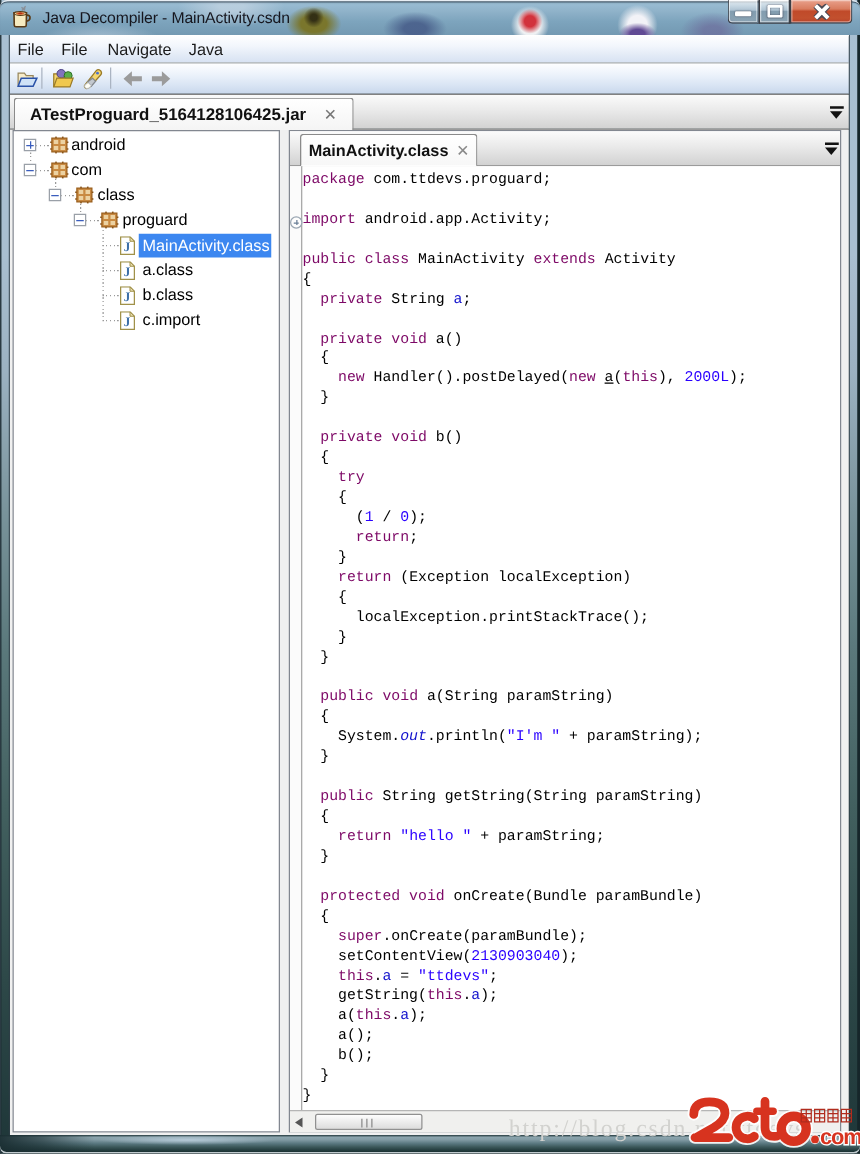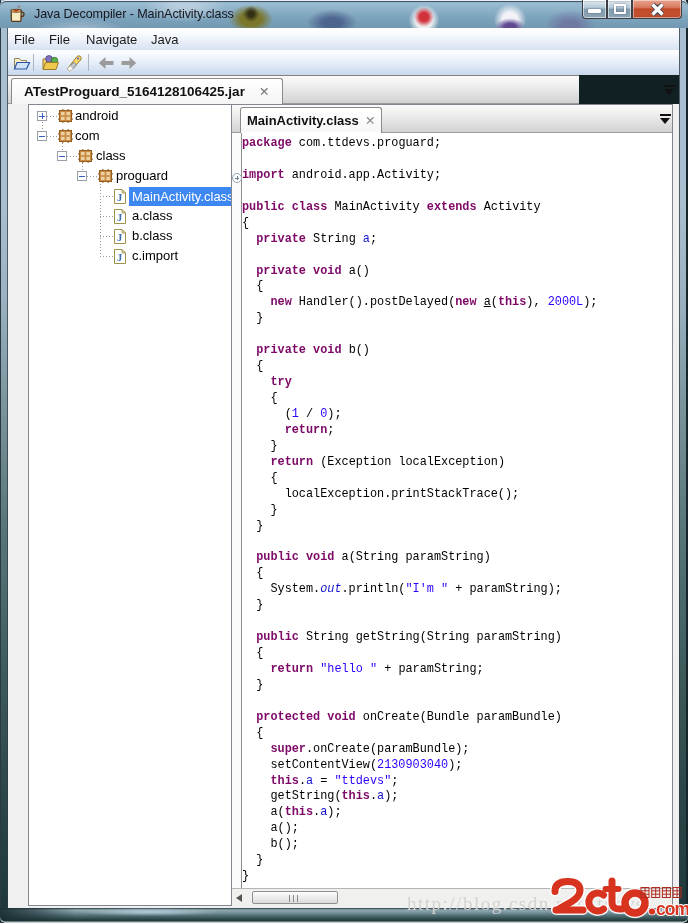--- a/index.html
+++ b/index.html
@@ -59,38 +59,38 @@
   border-bottom:1px solid #fdfdfe;
   font-size:13px; color:#1a1a1a;padding-left:45px; }
 #menubar span { position:absolute; top:4px; }
 
 
 #toolbar { left:8px; top:51px; width:671px; height:24px;
   background:linear-gradient(180deg,#fdfeff 0%,#eaf1fa 40%,#dae5f4 70%,#c9d8ec 100%); }
 .tsep { position:absolute; top:3px; width:1px; height:17px; background:#aab4c2; }
 
 
-#jartabbar { left:8px; top:75px; width:571px; height:29px;
+#jartabbar { left:8px; top:75px; width:671px; height:29px;
   background:linear-gradient(180deg,#fbfbfb 0%,#eaeaea 45%,#d2d2d2 100%);
   border-top:1px solid #818181; border-bottom:1px solid #9b9b9b; }
 #jartab { position:absolute; left:3px; top:2px; width:272px; height:27px;
   background:linear-gradient(180deg,#ffffff 0%,#f4f4f4 100%);
   border:1px solid #8a8a8a; border-bottom:none; border-radius:3px 3px 0 0;
   font-weight:bold; font-size:13.5px; color:#111; }
 #jartab .lbl { position:absolute; left:12px; top:5px; }
 .tabx { position:absolute; color:#777; font-size:12.5px; font-weight:normal; }
 .droparrow { position:absolute; width:11px; }
 .droparrow .bar { display:block; height:2px; background:#111; margin-bottom:2px; }
 .droparrow .tri { display:block; width:0; height:0; border-left:5.5px solid transparent; border-right:5.5px solid transparent; border-top:6px solid #111; }
 
 
 #mainbg { left:8px; top:104px; width:671px; height:804px; background:#f0f0f0; }
 
 
-#treepanel { left:28px; top:104px; width:214px; height:802px; background:#fff; border:1px solid #828790; }
+#treepanel { left:10px; top:104px; width:214px; height:802px; background:#fff; border:1px solid #828790; }
 .trow { position:absolute; height:20px; font-size:13px; color:#000; }
 .trow .txt { position:absolute; top:2px; }
 #selrow { position:absolute; background:#3c87f0; color:#fff; height:19px; font-size:13px; }
 .dot-h { position:absolute; height:1px; background-image:repeating-linear-gradient(90deg,#9a9a9a 0 1px,transparent 1px 3px); }
 .dot-v { position:absolute; width:1px; background-image:repeating-linear-gradient(180deg,#9a9a9a 0 1px,transparent 1px 3px); }
 .expander { position:absolute; width:10px; height:10px; background:#fff; border:1px solid #9aa0a8; }
 .expander i { position:absolute; left:1px; right:1px; top:3.5px; height:1.6px; background:#3a5dbd; }
 .expander b { position:absolute; top:1px; bottom:1px; left:3.5px; width:1.6px; background:#3a5dbd; }
 
 
@@ -105,21 +105,21 @@
 #codetab .lbl { position:absolute; left:6px; top:5px; }
 #gutter { position:absolute; left:0; top:28px; width:9px; height:755px; background:#fbfbfb; }
 #gutterline { position:absolute; left:9px; top:28px; width:1px; height:755px; background:#8f8f8f; }
 #codearea { position:absolute; left:10px; top:28px; width:430px; height:755px; background:#fff; overflow:hidden; }
 #hscroll { position:absolute; left:0; top:783px; width:440px; height:18px; background:#f0f0ee; border-top:1px solid #b5b5b5; }
 #hthumb { position:absolute; left:20px; top:2px; width:86px; height:13px; background:linear-gradient(180deg,#fdfdfd,#dcdcdc); border:1px solid #909090; border-radius:2px; }
 .grip { position:absolute; top:3px; width:1px; height:7px; background:#8a8a8a; }
 
 
 pre { font-family:"Liberation Mono", monospace; font-size:11.85px; line-height:15.93px; color:#000; padding-top:3px; }
-pre .k { color:#7d0866; font-weight:bold;text-align:center; }
+pre .k { color:#7d0866; font-weight:normal;text-align:center; }
 pre .s { color:#2a00ff; }
 pre .n { color:#2a00ff; }
 pre .f { color:#1212cc; }
 pre .i { color:#1212cc; font-style:italic; }
 pre .u { text-decoration:underline; }
 
 
 #foldplus { position:absolute; left:0px; top:68px; width:10px; height:10px; border:1px solid #9aa6b2; border-radius:50%; background:#fdfdfd; z-index:5; }
 #foldplus i { position:absolute; left:2px; right:2px; top:4px; height:1px; background:#6a7f96; }
 #foldplus b { position:absolute; top:2px; bottom:2px; left:4px; width:1px; background:#6a7f96; }
@@ -155,21 +155,21 @@
 
 <div class="abs" id="titlebar"></div>
 <svg class="abs" id="cup" viewBox="0 0 18 19">
   <path d="M3.2 6.2 L13.2 6.2 L13 16.2 Q13 17.4 11.6 17.4 L4.8 17.4 Q3.4 17.4 3.4 16.2 Z" fill="#f7ebc0" stroke="#5a3a16" stroke-width="1.3"></path>
   <path d="M13 8.2 q3.2 -.4 3 2.2 q-.3 2.6 -3.2 2.4" fill="none" stroke="#5a3a16" stroke-width="1.4"></path>
   <ellipse cx="8.2" cy="6.8" rx="4.9" ry="1.5" fill="#e8d9a8" stroke="#5a3a16" stroke-width="0.9"></ellipse>
   <path d="M4.6 6.6 q3.6 -1.6 7.2 0 q-1.8 1.4 -3.6 1.2 q-2.4 .2 -3.6 -1.2" fill="#d8622a"></path>
   <path d="M6.3 6.5 q2 -.9 3.8 0 q-1 .8 -1.9 .7 q-1.2 .1 -1.9 -.7" fill="#b03018"></path>
   <path d="M9.5 4.5 L12.5 1 M10.8 3.2 L9.2 1.8 M12 2.6 L11.2 4.4" stroke="#8a8f96" stroke-width="1.1" fill="none"></path>
 </svg>
-<div class="abs" id="title-text">Java Decompiler - MainActivity.class</div>
+<div class="abs" id="title-text">Java Decompiler - MainActivity.csdn</div>
 <div class="abs" id="winbtns">
   <div class="wbtn" id="btn-min">
       <div class="glyph" style="left:5px;top:9px;width:13px;height:3.5px;background:#fff;box-shadow:0 0 1.5px #445;border-radius:1px;"></div>
     </div>
   <div class="wbtn" id="btn-max">
       <div class="glyph" style="left:6px;top:4px;width:12px;height:10px;border:2.5px solid #fff;box-shadow:0 0 1.5px #445, inset 0 0 1.5px #445;border-radius:1px;"></div>
     </div>
   <div class="wbtn" id="btn-close">
       <svg style="position:absolute;left:17px;top:3px" width="15" height="13" viewBox="0 0 15 13">
         <path d="M2.5 1.5 L7.5 5.2 L12.5 1.5 M2.5 11.5 L7.5 7.8 L12.5 11.5 M2.5 1.5 L12.5 11.5 M12.5 1.5 L2.5 11.5" stroke="#4a4a55" stroke-width="5" fill="none"></path>

